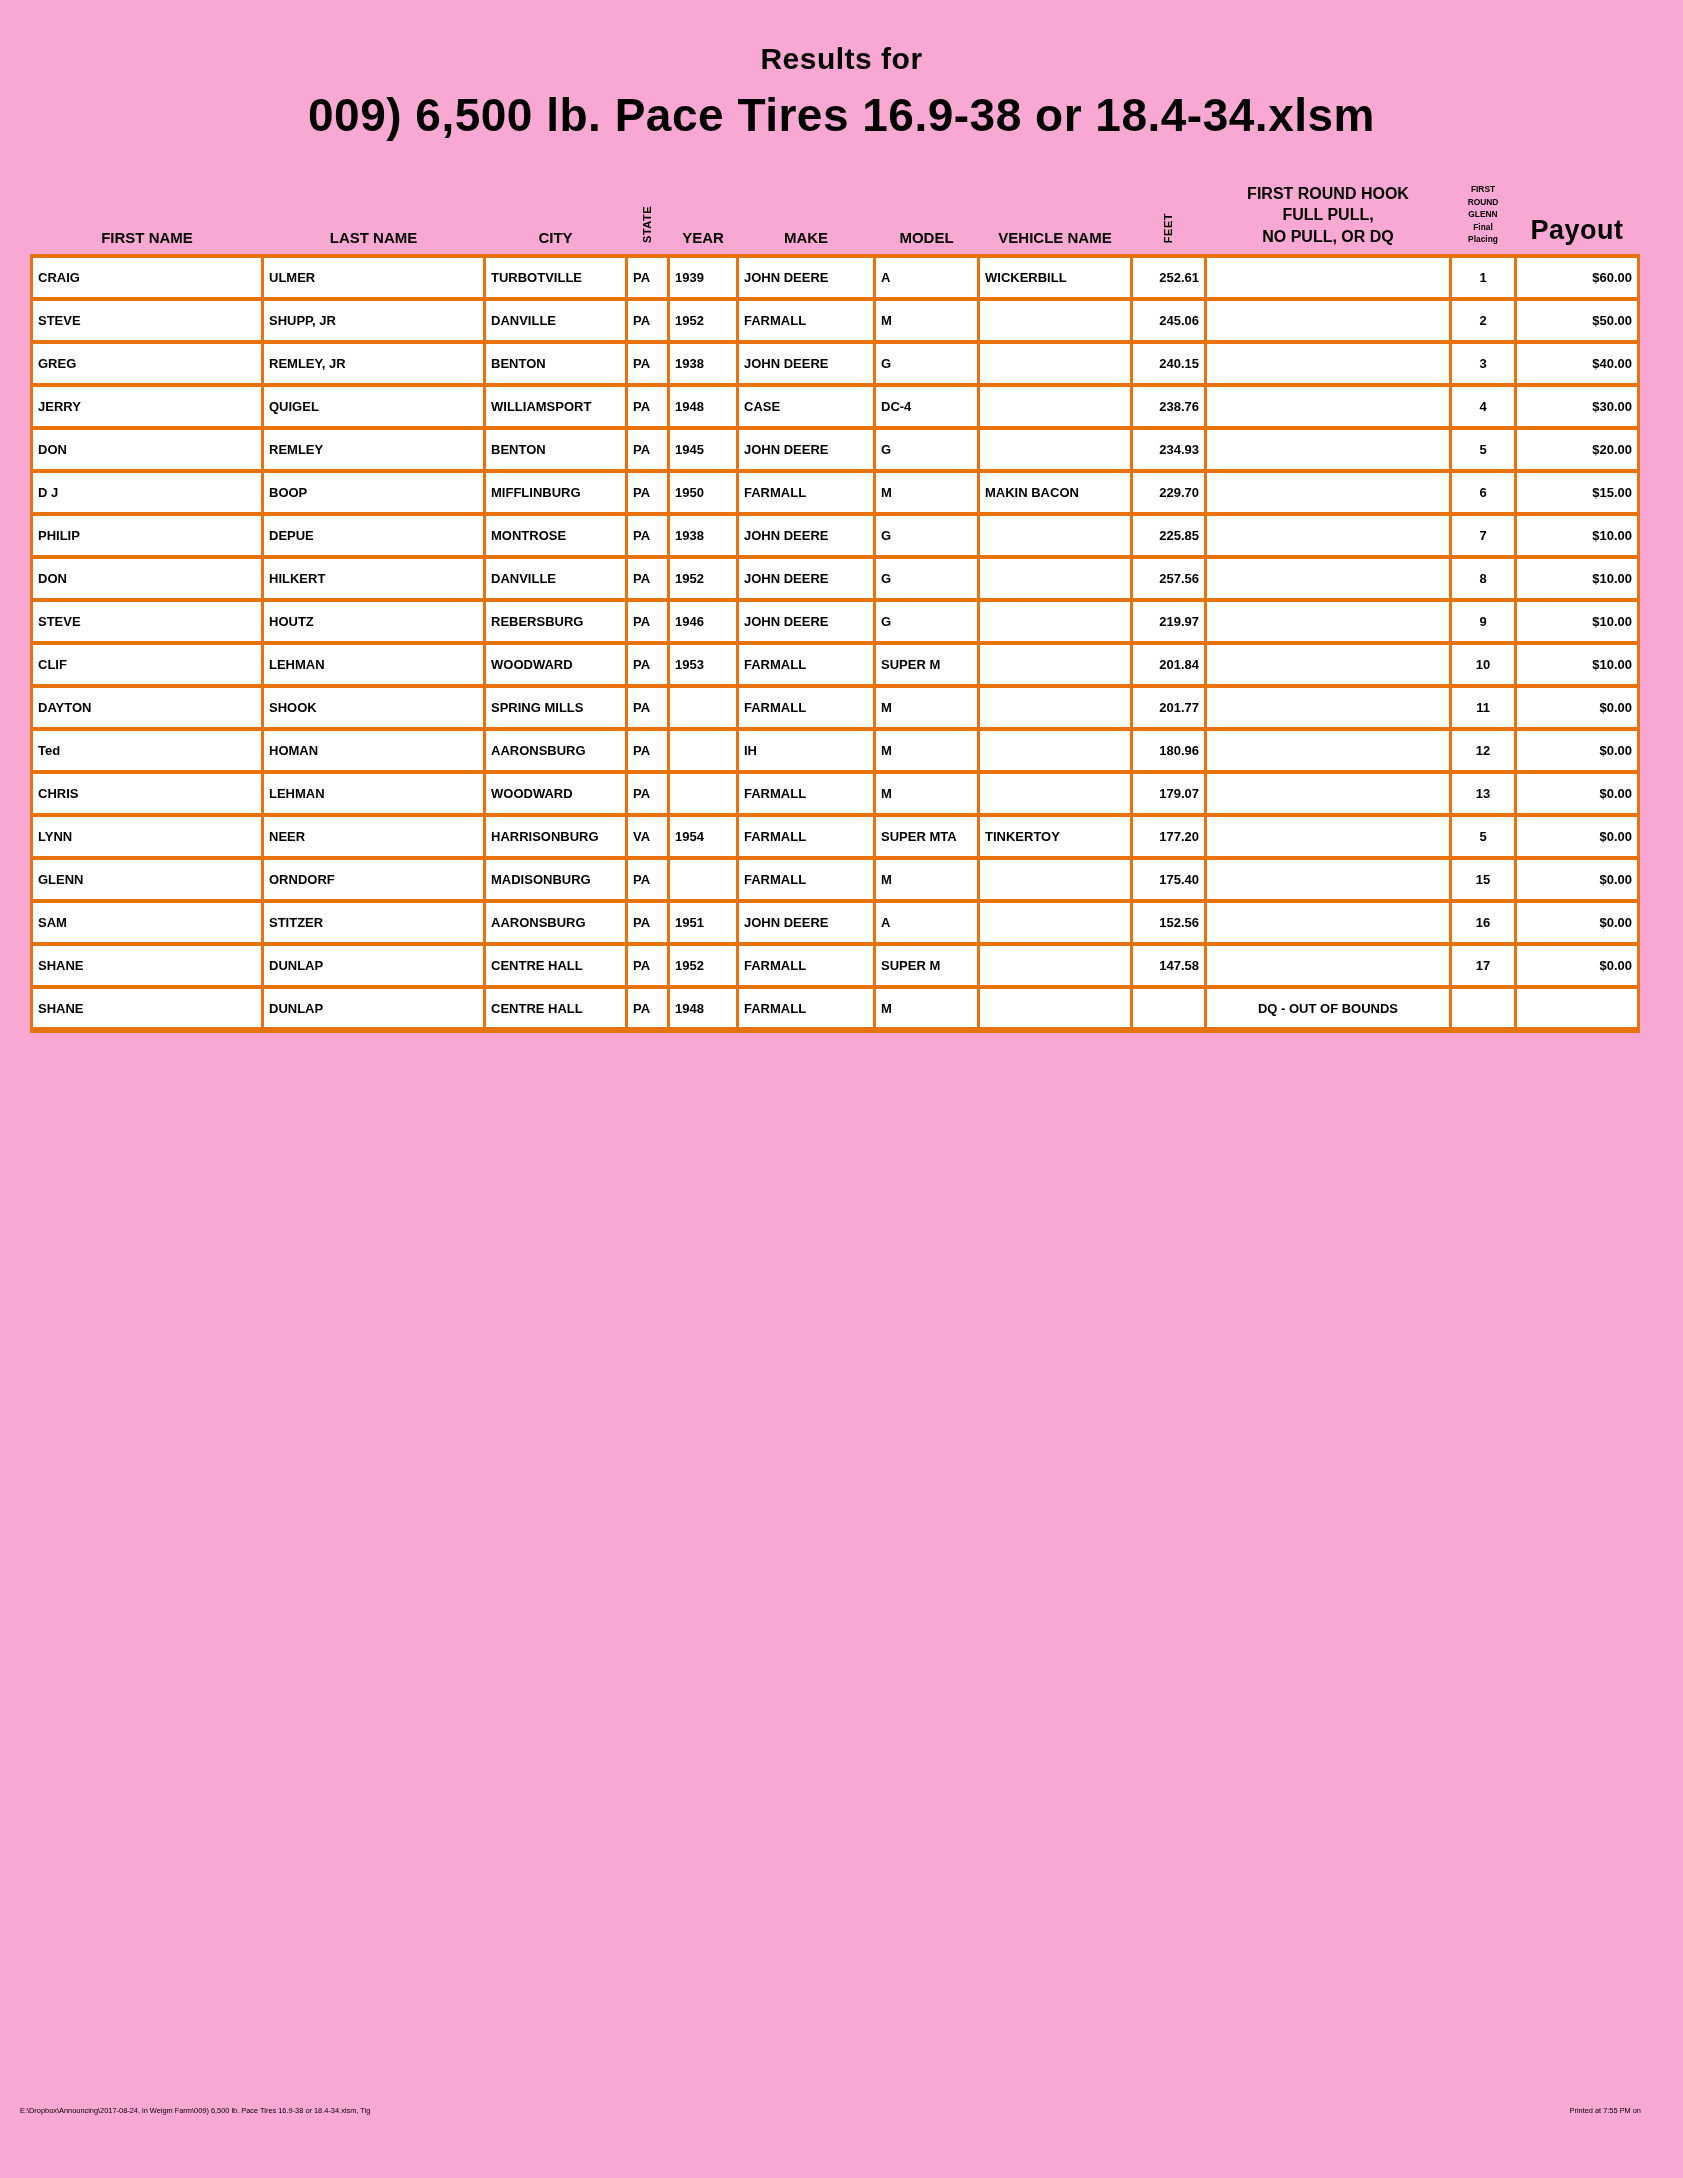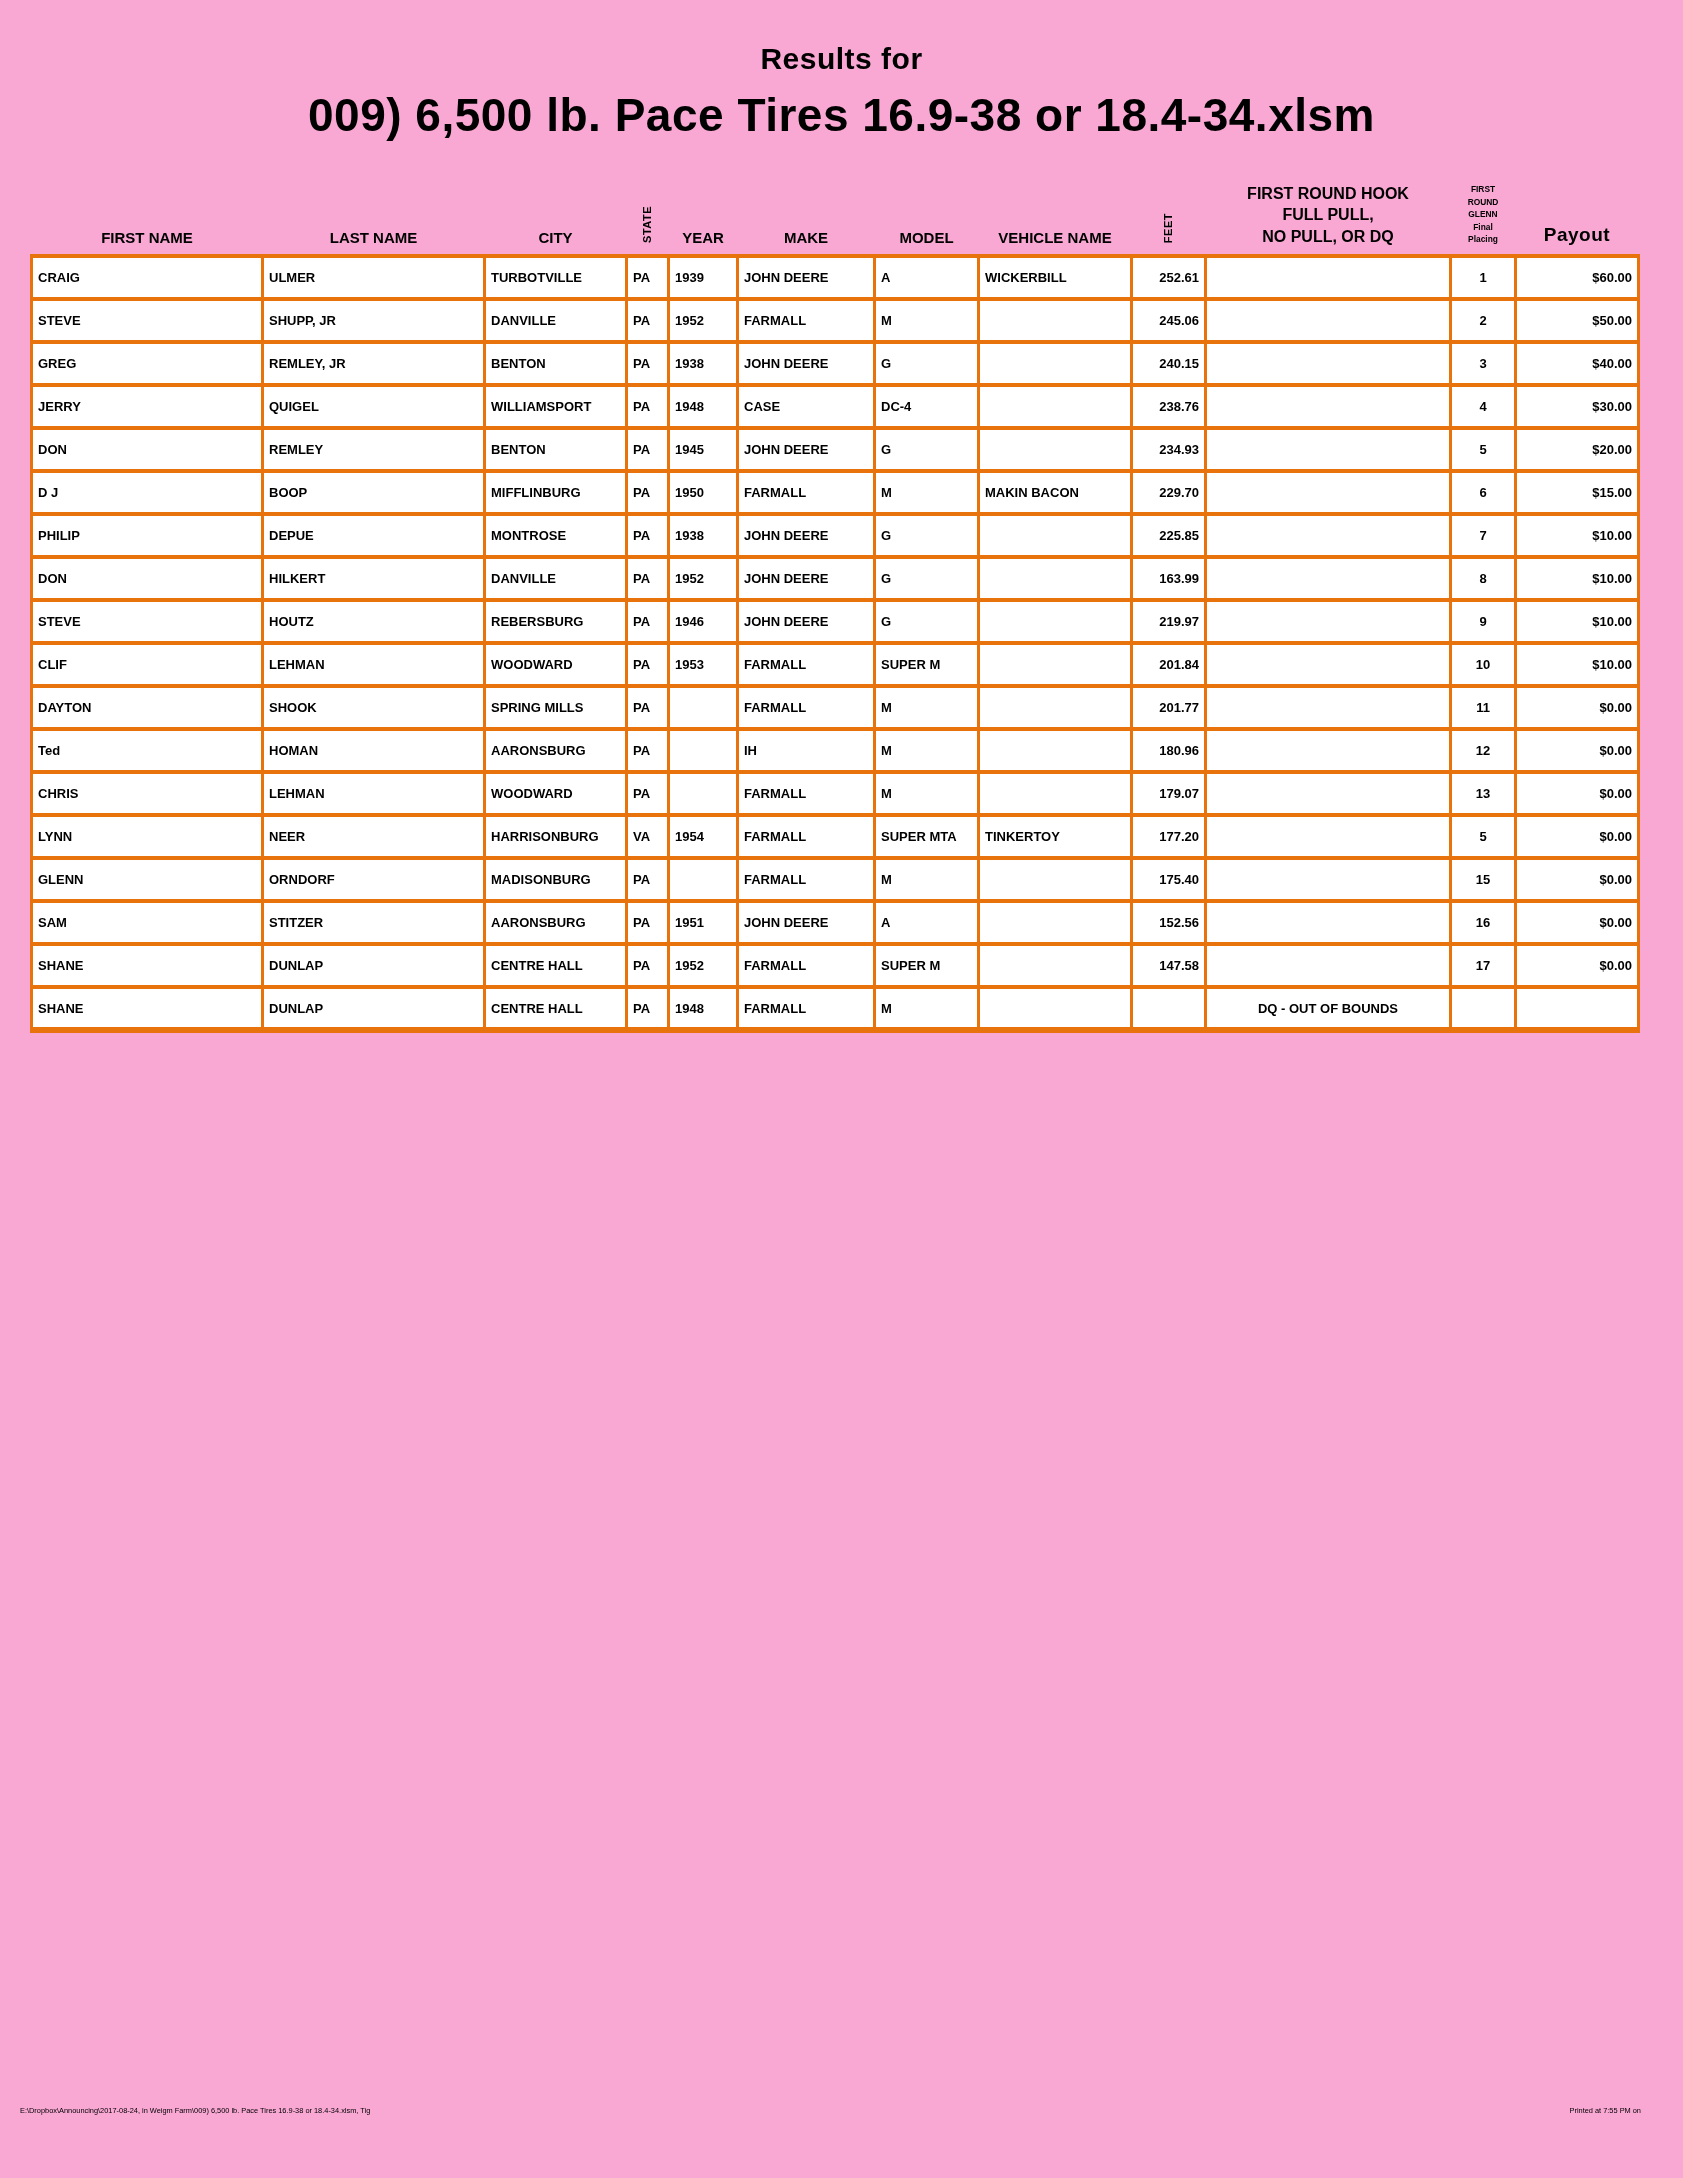--- a/index.html
+++ b/index.html
@@ -44,21 +44,21 @@
   thead th .vert {
     display: inline-block;
     writing-mode: vertical-rl;
     transform: rotate(180deg);
     font-size: 11px;
     letter-spacing: 0.5px;
   }
   thead th.hook-h { font-size: 16px; }
   thead th.hook-h div { margin-top: 3px; }
   thead th.placing-h { font-size: 8.4px; line-height: 1.5; }
-  thead th.payout-h { font-size: 19px; letter-spacing: 0.5px; }
+  thead th.payout-h { font-size: 27px; letter-spacing: 0.5px; }
 
   tbody td {
     border: 3px solid #E8720C;
     border-top-width: 4px;
     border-bottom-width: 4px;
     height: 43px;
     font-size: 13px;
     font-weight: bold;
     padding: 0 5px;
     white-space: nowrap;
@@ -240,21 +240,21 @@
   </tr>
         <tr>
     <td class="al">DON</td>
     <td class="al">HILKERT</td>
     <td class="al">DANVILLE</td>
     <td class="al">PA</td>
     <td class="al">1952</td>
     <td class="al">JOHN DEERE</td>
     <td class="al">G</td>
     <td class="al"></td>
-    <td class="ar">163.99</td>
+    <td class="ar">257.56</td>
     <td class="ac"></td>
     <td class="ac">8</td>
     <td class="ar">$10.00</td>
   </tr>
         <tr>
     <td class="al">STEVE</td>
     <td class="al">HOUTZ</td>
     <td class="al">REBERSBURG</td>
     <td class="al">PA</td>
     <td class="al">1946</td>

